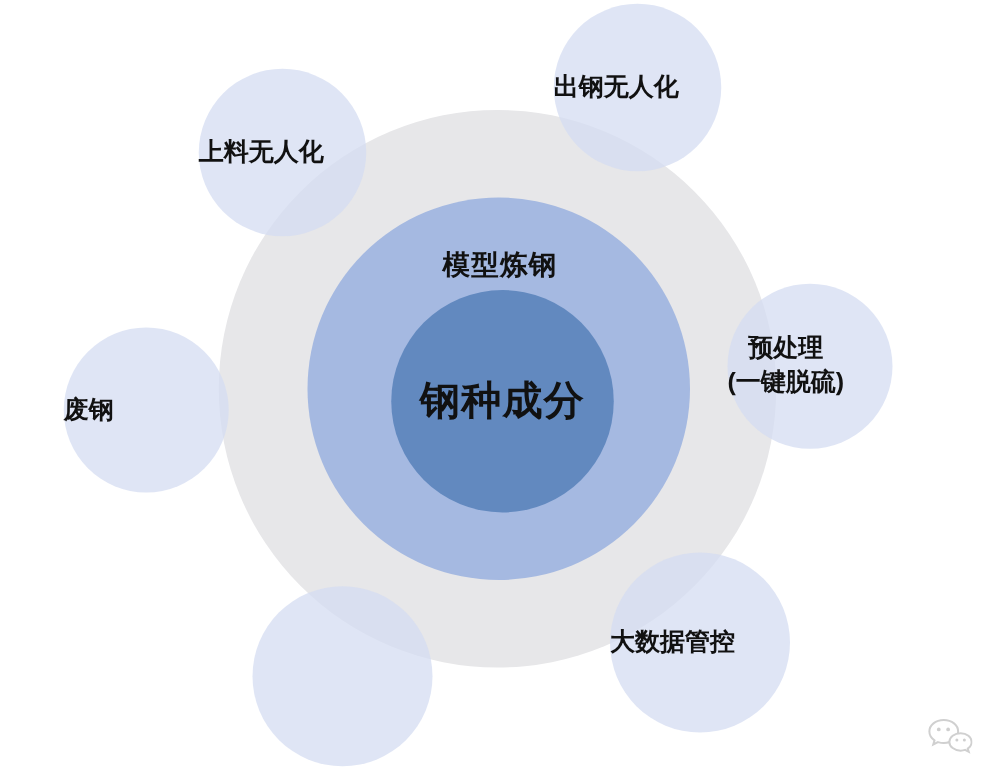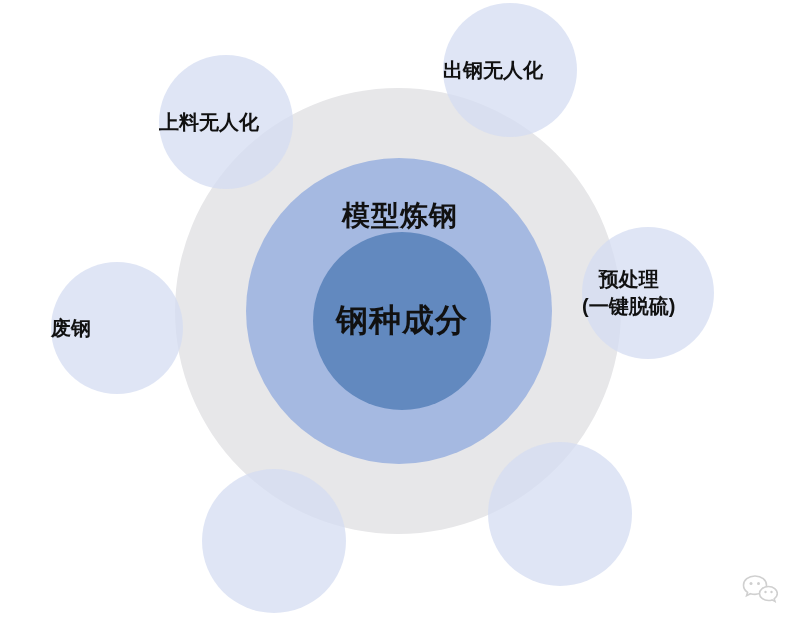--- a/index.html
+++ b/index.html
@@ -35,21 +35,21 @@
     background:var(--center-circle);
     z-index:3;
     display:flex;align-items:center;justify-content:center;
   }
   .center-label{
     font-size:32px;font-weight:700;letter-spacing:1px;white-space:nowrap;
   }
   .ring-label{
     position:absolute;left:400px;top:197px;
     transform:translateX(-50%);
-    font-size:28px;font-weight:700;letter-spacing:1px;white-space:nowrap;
+    font-size:22px;font-weight:700;letter-spacing:1px;white-space:nowrap;
     z-index:4;
   }
   .satellite{
     position:absolute;border-radius:50%;
     background:var(--satellite);
     z-index:5;
     display:flex;align-items:center;
     text-align:center;
   }
   .sat-label{
@@ -102,20 +102,21 @@
 
   <div class="satellite sat-pretreat">
     <div class="sat-label">
       <div>预处理</div>
       <div>(一键脱硫)</div>
     </div>
   </div>
 
   <div class="satellite sat-bigdata">
     <div class="sat-label">
+      <div>大数据管控</div>
     </div>
   </div>
 
   <div class="satellite sat-logistics">
     <div class="sat-label">
     </div>
   </div>
 
   <div class="satellite sat-scrap">
     <div class="sat-label">

